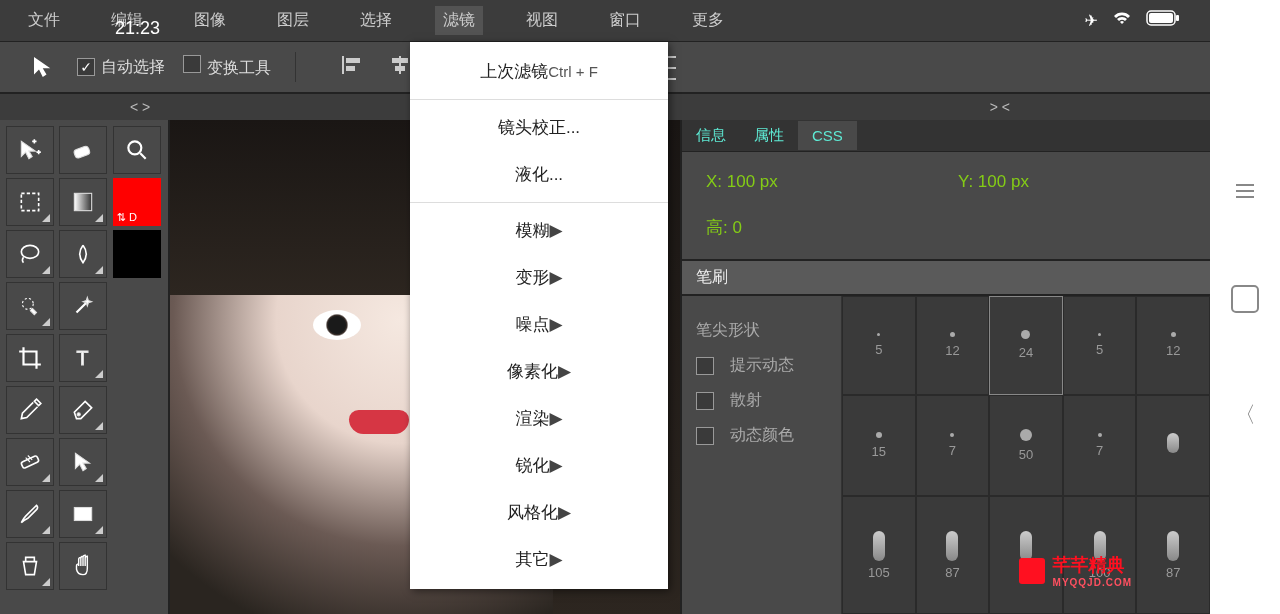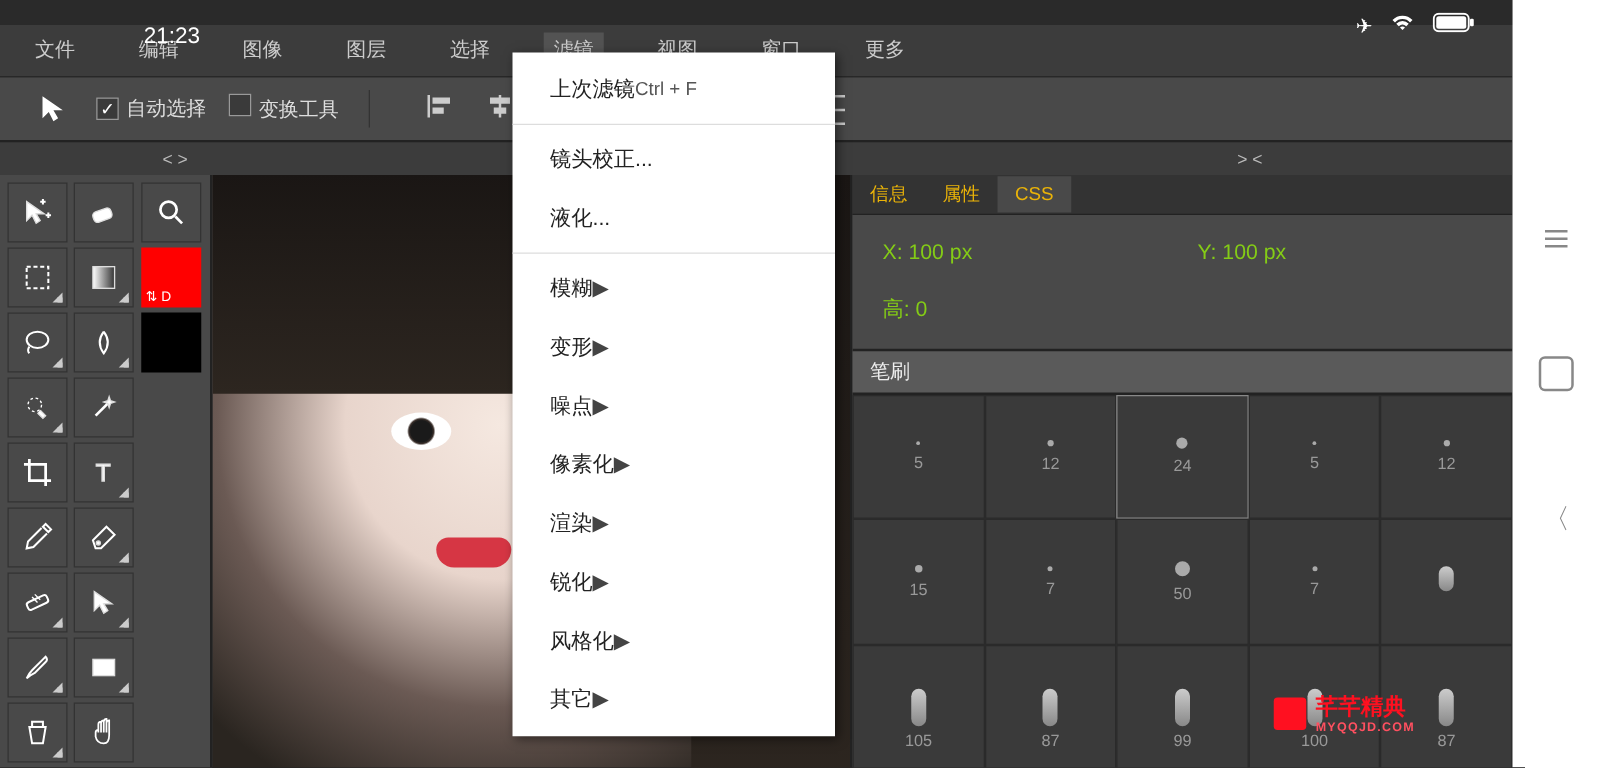--- a/index.html
+++ b/index.html
@@ -1,21 +1,21 @@
 <!DOCTYPE html>
 <html><head>
 <meta charset="utf-8">
 <style>
 * { margin: 0; padding: 0; box-sizing: border-box; font-family: Arial, "Microsoft YaHei", sans-serif; }
 body { background: #000; width: 1280px; height: 614px; overflow: hidden; position: relative; }
 
 .app { position: absolute; left: 0; top: 0; width: 1210px; height: 614px; background: #2a2a2a; }
 
 
-.menubar { height: 42px; background: #3c3c3c; display: flex; align-items: center; padding: 0 20px; gap: 35px; color: #ccc; font-size: 16px; border-bottom: 1px solid #222; margin-top: 20px; }
+.menubar { height: 42px; background: #3c3c3c; display: flex; align-items: center; padding: 0 20px; gap: 35px; color: #ccc; font-size: 16px; border-bottom: 1px solid #222; }
 .menubar .item { cursor: pointer; padding: 4px 8px; }
 .menubar .item.active { background: #535353; }
 
 
 .status-icons { position: absolute; right: 30px; top: 10px; display: flex; gap: 14px; align-items: center; color: #fff; z-index: 5; }
 
 
 .optionbar { height: 52px; background: #494949; display: flex; align-items: center; padding: 0 29px; gap: 18px; color: #ddd; font-size: 16px; border-bottom: 2px solid #222; }
 .opt-icon { width: 30px; height: 30px; display: flex; align-items: center; justify-content: center; }
 .checkbox { width: 18px; height: 18px; border: 1px solid #999; background: #3a3a3a; display: inline-flex; align-items: center; justify-content: center; margin-right: 6px; }
@@ -41,29 +41,29 @@
 .canvas { width: 510px; background: #2a2a2a; position: relative; overflow: hidden; }
 .photo { position: absolute; left: 0; top: 0; width: 510px; height: 500px; background: radial-gradient(circle at 45% 40%, #f5e8e0 0%, #e8d5cc 30%, #6b5a54 55%, #2a2520 80%); }
 .photo::after { content: ""; position: absolute; left: 35%; top: 58%; width: 60px; height: 24px; background: #d63644; border-radius: 20px 20px 30px 30px; }
 .photo .eye { position: absolute; width: 48px; height: 30px; background: radial-gradient(circle, #1a1a1a 30%, #3a2f2a 35%, #fff 40%); border-radius: 50%; }
 .photo .eye1 { left: 28%; top: 38%; }
 .photo .hair { position: absolute; left: 0; top: 0; width: 100%; height: 35%; background: linear-gradient(180deg, #1a1614 0%, #2d2620 100%); }
 .photo .hair2 { position: absolute; right: 0; top: 0; width: 25%; height: 100%; background: linear-gradient(180deg, #1a1614 0%, #2d2620 100%); }
 
 
 .dropdown { position: absolute; left: 410px; top: 42px; width: 258px; background: #fff; z-index: 100; box-shadow: 2px 2px 8px rgba(0,0,0,0.5); padding: 6px 0; }
-.dd-item { height: 47px; display: flex; align-items: center; justify-content: flex-start; padding: 0 30px; font-size: 17px; color: #222; cursor: pointer; }
+.dd-item { height: 47px; display: flex; align-items: center; justify-content: center; padding: 0 30px; font-size: 17px; color: #222; cursor: pointer; }
 .dd-sep { height: 1px; background: #ddd; margin: 4px 0; }
 .dd-item .arrow { color: #444; }
 .dd-item .shortcut { color: #555; font-size: 15px; }
 
 
 .panels { flex: 1; background: #3c3c3c; border-left: 2px solid #222; display: flex; flex-direction: column; }
 .panel-tabs { height: 32px; display: flex; align-items: center; background: #333; border-bottom: 1px solid #222; }
-.ptab { padding: 6px 14px; color: #eab308; font-size: 15px; }
+.ptab { padding: 6px 14px; color: #5eead4; font-size: 15px; }
 .ptab.active { background: #494949; }
 .info-body { padding: 20px 24px; color: #84cc16; font-size: 17px; display: grid; grid-template-columns: 1fr 1fr; gap: 24px; background: #494949; }
 .brush-header { background: #5a5a5a; padding: 6px 14px; color: #eee; font-size: 16px; border-top: 2px solid #222; border-bottom: 2px solid #222; }
 .brush-body { display: flex; flex: 1; }
 .brush-opts { width: 160px; padding: 10px 14px; color: #aaa; font-size: 16px; background: #494949; border-right: 1px solid #333; }
 .brush-opts .row { display: flex; align-items: center; gap: 10px; margin: 14px 0; }
 .brush-grid { flex: 1; background: #3a3a3a; display: grid; grid-template-columns: repeat(5, 1fr); }
 .brush-cell { border: 1px solid #2a2a2a; display: flex; flex-direction: column; align-items: center; justify-content: center; color: #999; font-size: 13px; padding: 4px; }
 .brush-cell.sel { border: 1px solid #888; }
 .bdot { width: 6px; height: 6px; background: #aaa; border-radius: 50%; margin-bottom: 6px; }
@@ -312,20 +312,37 @@
         <div class="ptab">属性</div>
         <div class="ptab active">CSS</div>
       </div>
       <div class="info-body">
         <div>X: 100 px</div>
         <div>Y: 100 px</div>
         <div>高: 0</div>
       </div>
       <div class="brush-header">笔刷</div>
       <div class="brush-body">
+        <div class="brush-opts">
+          <div class="row">
+              <span>笔尖形状</span>
+            </div>
+          <div class="row">
+              <span class="checkbox"></span>
+              <span>提示动态</span>
+            </div>
+          <div class="row">
+              <span class="checkbox"></span>
+              <span>散射</span>
+            </div>
+          <div class="row">
+              <span class="checkbox"></span>
+              <span>动态颜色</span>
+            </div>
+        </div>
         <div class="brush-grid">
           <div class="brush-cell">
               <div class="bdot" style="width:3px;height:3px;"></div>
               <span>5</span>
             </div>
           <div class="brush-cell">
               <div class="bdot" style="width:5px;height:5px;"></div>
               <span>12</span>
             </div>
           <div class="brush-cell sel">

